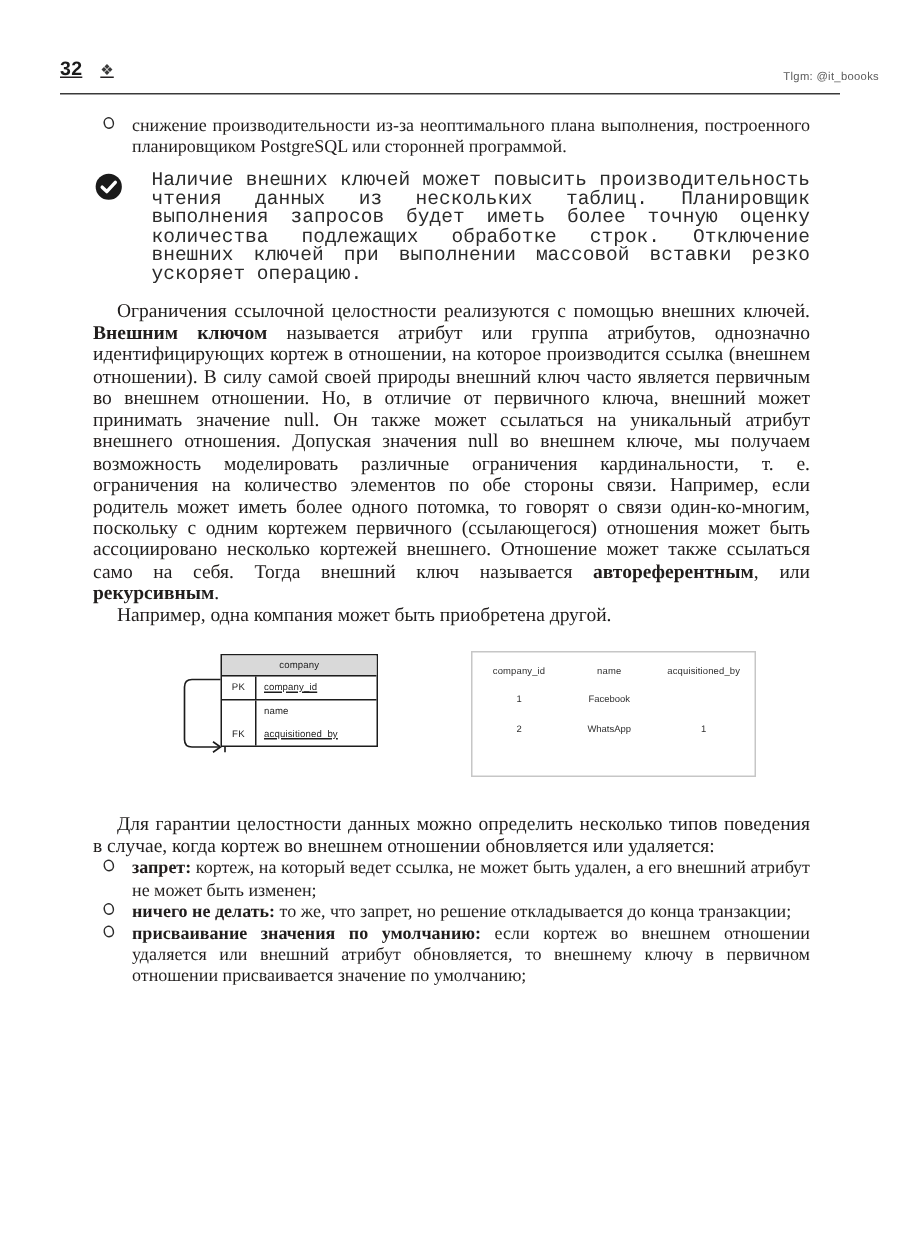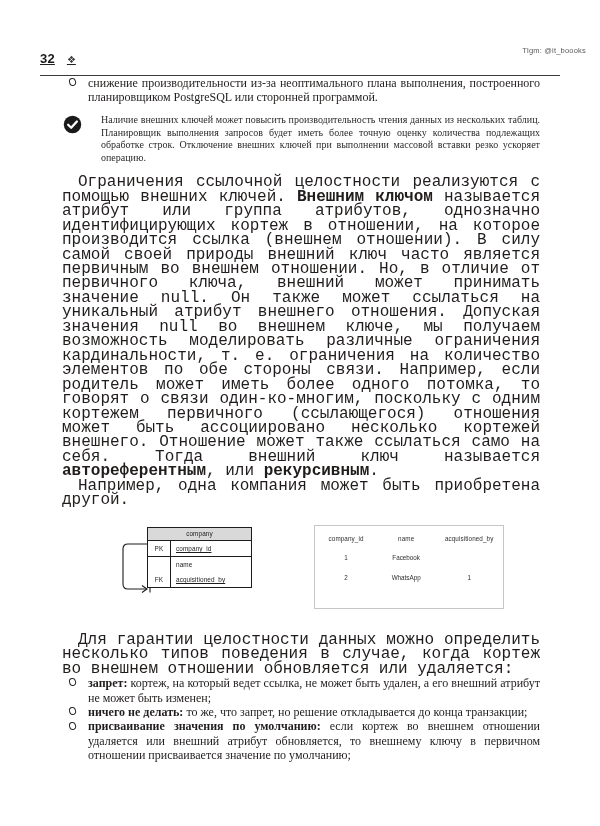--- a/index.html
+++ b/index.html
@@ -24,21 +24,21 @@
     font-family: "Liberation Sans", sans-serif;
     font-size: 7.5px;
     color: #5b5b5b;
     letter-spacing: 0.2px;
     margin-top: 33px;
   }
 
   
   .running-head {
     position: absolute;
-    top: 51px;
+    top: 38px;
     left: 40px;
     right: 40px;
     height: 26px;
     text-decoration: underline;
   }
   .rh-inner {
     display: flex;
     align-items: baseline;
     font-family: "Liberation Sans", sans-serif;
   }
@@ -69,22 +69,22 @@
 
   
   .content {
     position: absolute;
     left: 62px;
     top: 76px;
     width: 478px;
   }
 
   p.body {
-    font-family: Liberation Mono, monospace;
-    font-size: 16px;
+    font-family: Liberation Serif, serif;
+    font-size: 13px;
     line-height: 14.45px;
     text-align: justify;
     margin: 0;
     color: #201d1c;
     -webkit-hyphens: none;
     hyphens: none;
   }
   p.body.indent {
     text-indent: 16px;
   }
@@ -130,22 +130,22 @@
     min-height: 46px;
   }
   .callout-icon {
     position: absolute;
     left: 1px;
     top: 1px;
     width: 19px;
     height: 19px;
   }
   .callout-text {
-    font-family: Liberation Serif, serif;
-    font-size: 10px;
+    font-family: Liberation Mono, monospace;
+    font-size: 13px;
     line-height: 12.6px;
     text-align: justify;
     color: #2b2b2b;
     margin: 0;
   }
 
   
   .figure {
     position: relative;
     height: 92px;

